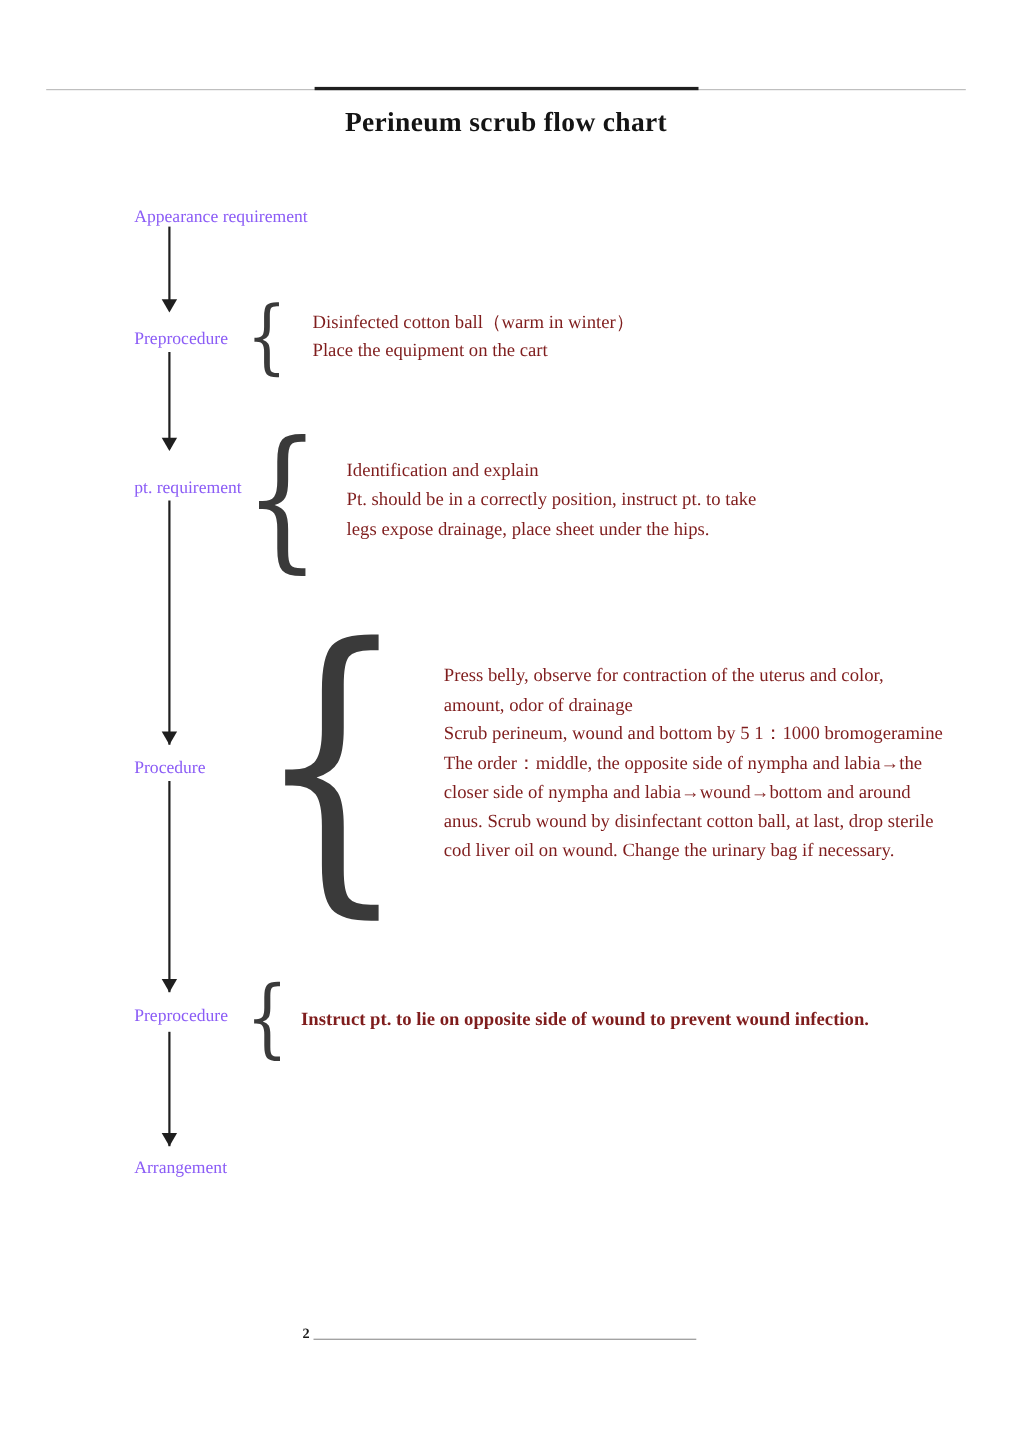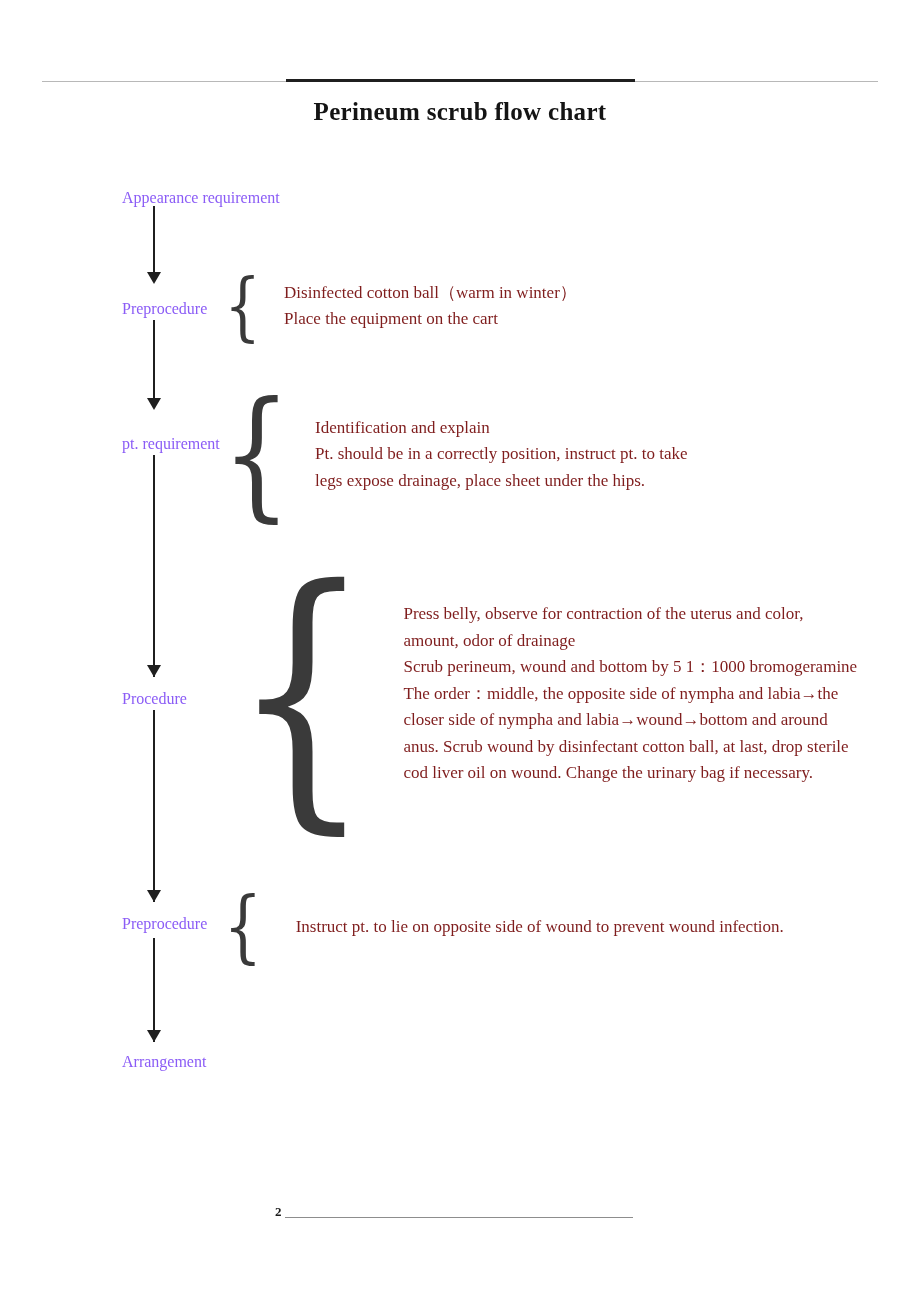--- a/index.html
+++ b/index.html
@@ -182,21 +182,21 @@
       <span class="ln">The order：middle, the opposite side of nympha and labia→the</span>
       <span class="ln">closer side of nympha and labia→wound→bottom and around</span>
       <span class="ln">anus. Scrub wound by disinfectant cotton ball, at last, drop sterile</span>
       <span class="ln">cod liver oil on wound. Change the urinary bag if necessary.</span>
     </div>
   </div>
 
   <div class="stage-label" style="left:105px; top:914px;">Preprocedure</div>
   <div class="group" style="left:218px; top:896px; height:62px;">
     <span class="brace" style="font-size:78px;">{</span>
-    <div class="group-lines" style="margin-left:26px;">
+    <div class="group-lines" style="margin-left:4px;font-weight:bold;">
       <span class="ln">Instruct pt. to lie on opposite side of wound to prevent wound infection.</span>
     </div>
   </div>
 
   <div class="stage-label" style="left:105px; top:1052px;">Arrangement</div>
 
   <div class="footer">
     <span class="footer-page-num">2</span>
     <span class="footer-rule"></span>
   </div>

